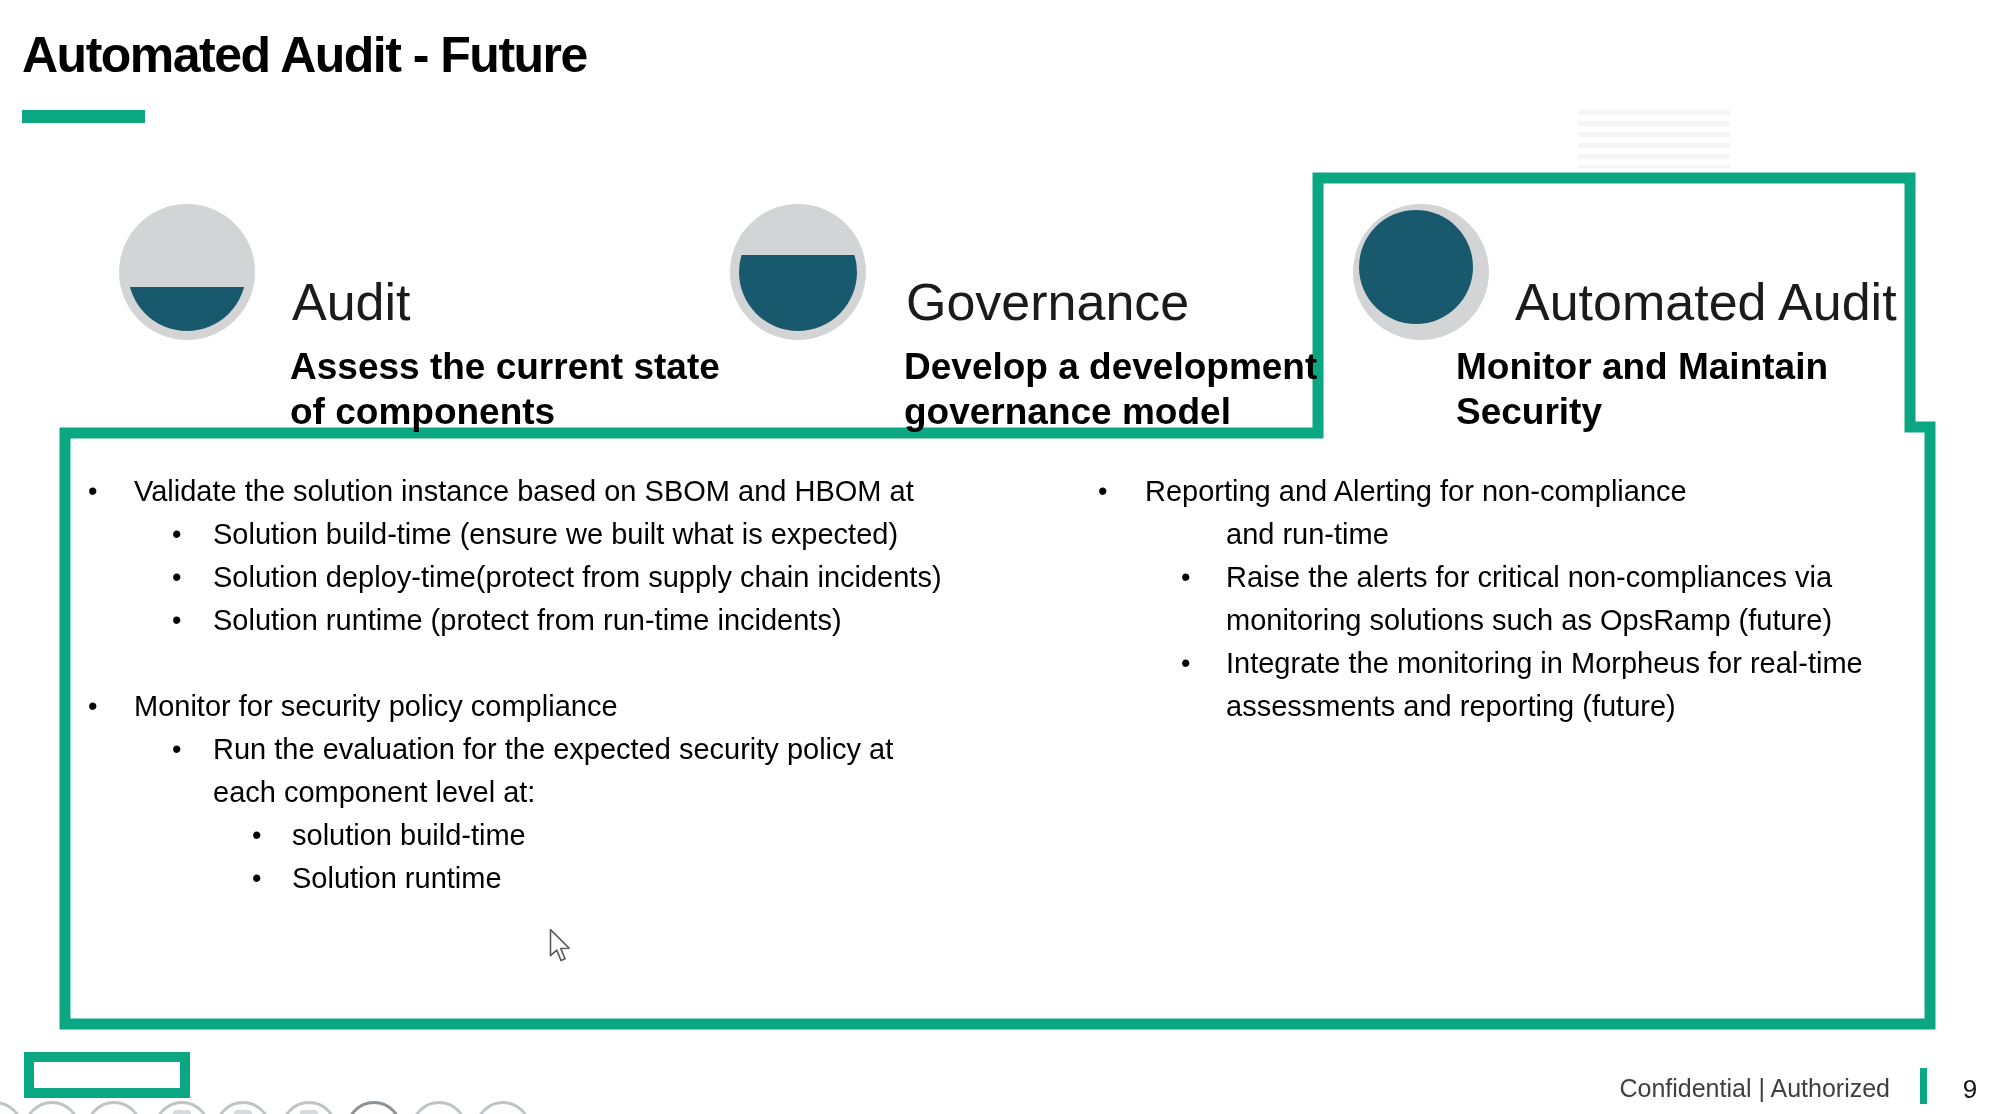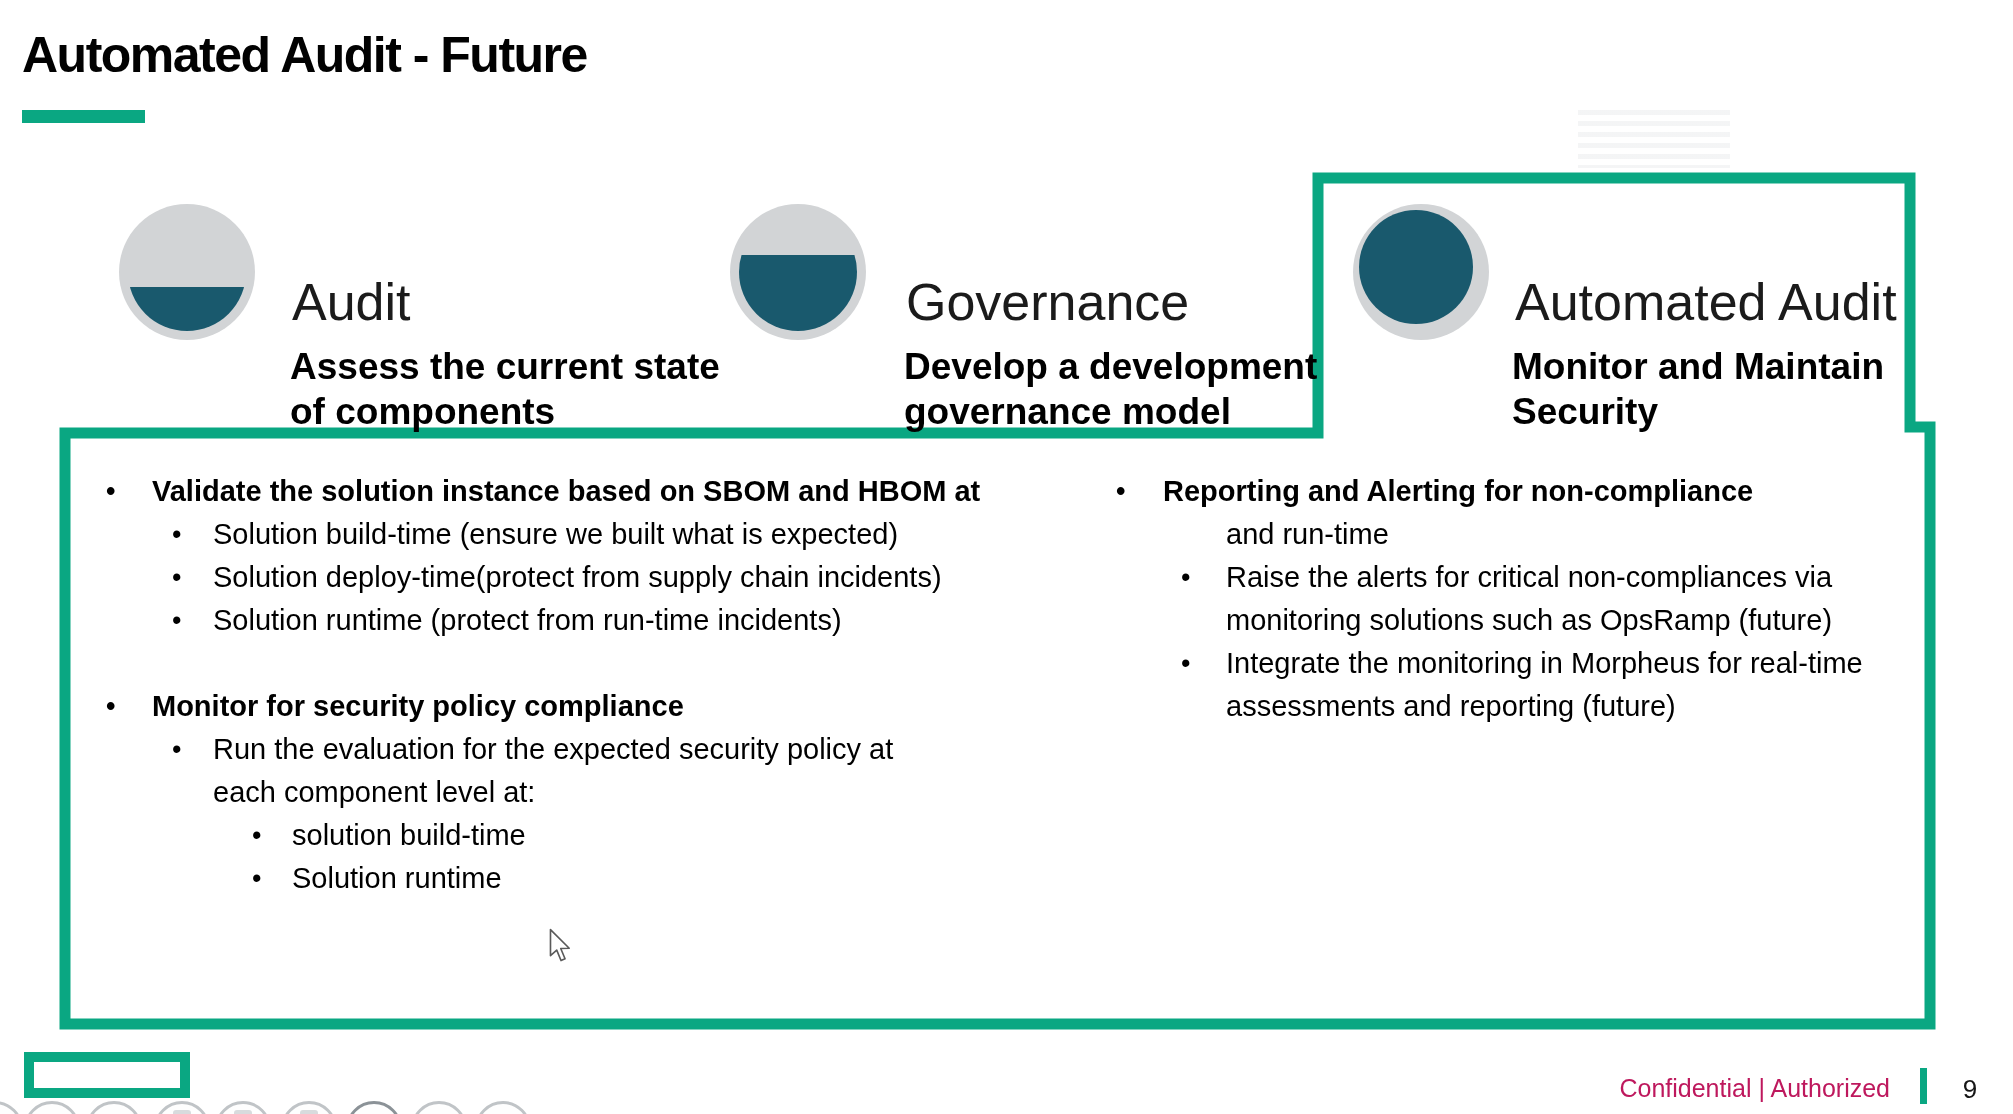--- a/index.html
+++ b/index.html
@@ -46,44 +46,44 @@
   .c3 .fill{height:100%;}
   .step-label{
     position:absolute;top:272px;font-size:52px;font-weight:400;color:#1b1b1b;
     white-space:nowrap;
   }
   .lab1{left:292px;text-align:right;} .lab2{left:906px;} .lab3{left:1515px;}
   .step-desc{
     position:absolute;top:344px;font-size:37px;font-weight:bold;line-height:45px;
     color:#000;white-space:nowrap;
   }
-  .des1{left:290px;} .des2{left:904px;} .des3{left:1512px;}
+  .des1{left:290px;} .des2{left:904px;} .des3{left:1456px;}
   
   .col{position:absolute;top:470px;}
   .leftcol{left:0;width:1050px;}
   .rightcol{left:1060px;width:935px;}
   .row{
     position:relative;line-height:43px;font-size:29px;color:#000;
     white-space:nowrap;
   }
-  .row.b{font-weight:bold;margin-left:18px;}
+  .row.b{font-weight:normal;}
   .row.gap{margin-top:43px;}
   .dot::before{
     content:"\2022";
     position:absolute;top:0;font-size:27px;
   }
   .L1{padding-left:134px;} .L1.dot::before{left:88px;}
   .L2{padding-left:213px;} .L2.dot::before{left:172px;}
   .L3{padding-left:292px;} .L3.dot::before{left:252px;}
   .R1{padding-left:85px;}  .R1.dot::before{left:38px;}
   .R2{padding-left:166px;} .R2.dot::before{left:121px;}
   
   .footer-confidential{
     position:absolute;left:1390px;top:1074px;width:500px;text-align:right;
-    font-size:25px;color:#be185d;white-space:nowrap;
+    font-size:25px;color:#404040;white-space:nowrap;
   }
   .footer-bar{
     position:absolute;left:1920px;top:1068px;width:7px;height:36px;
     background:#0AA782;
   }
   .footer-page{
     position:absolute;left:1948px;top:1074px;width:44px;text-align:center;
     font-size:26px;color:#161616;
   }
   

